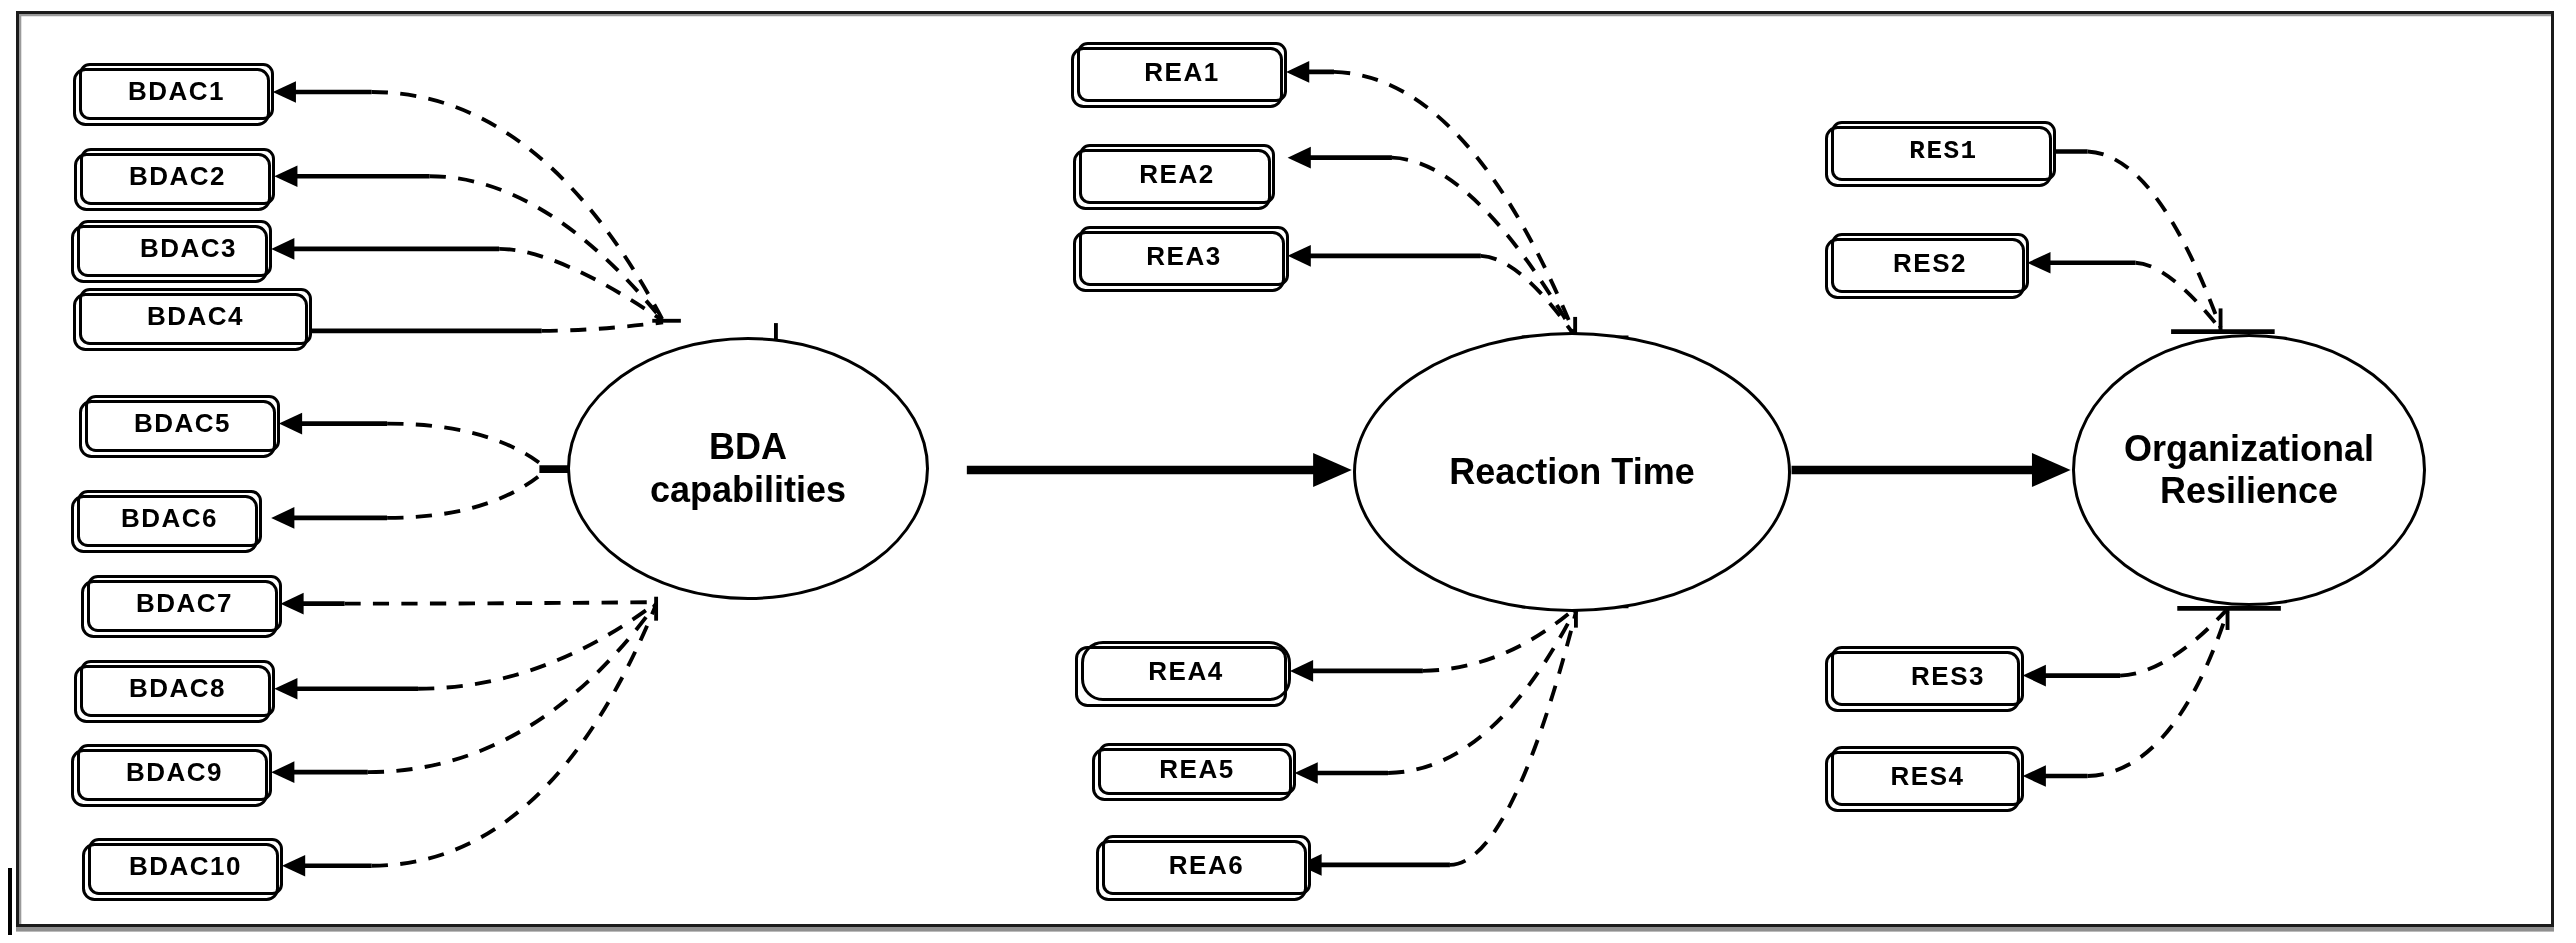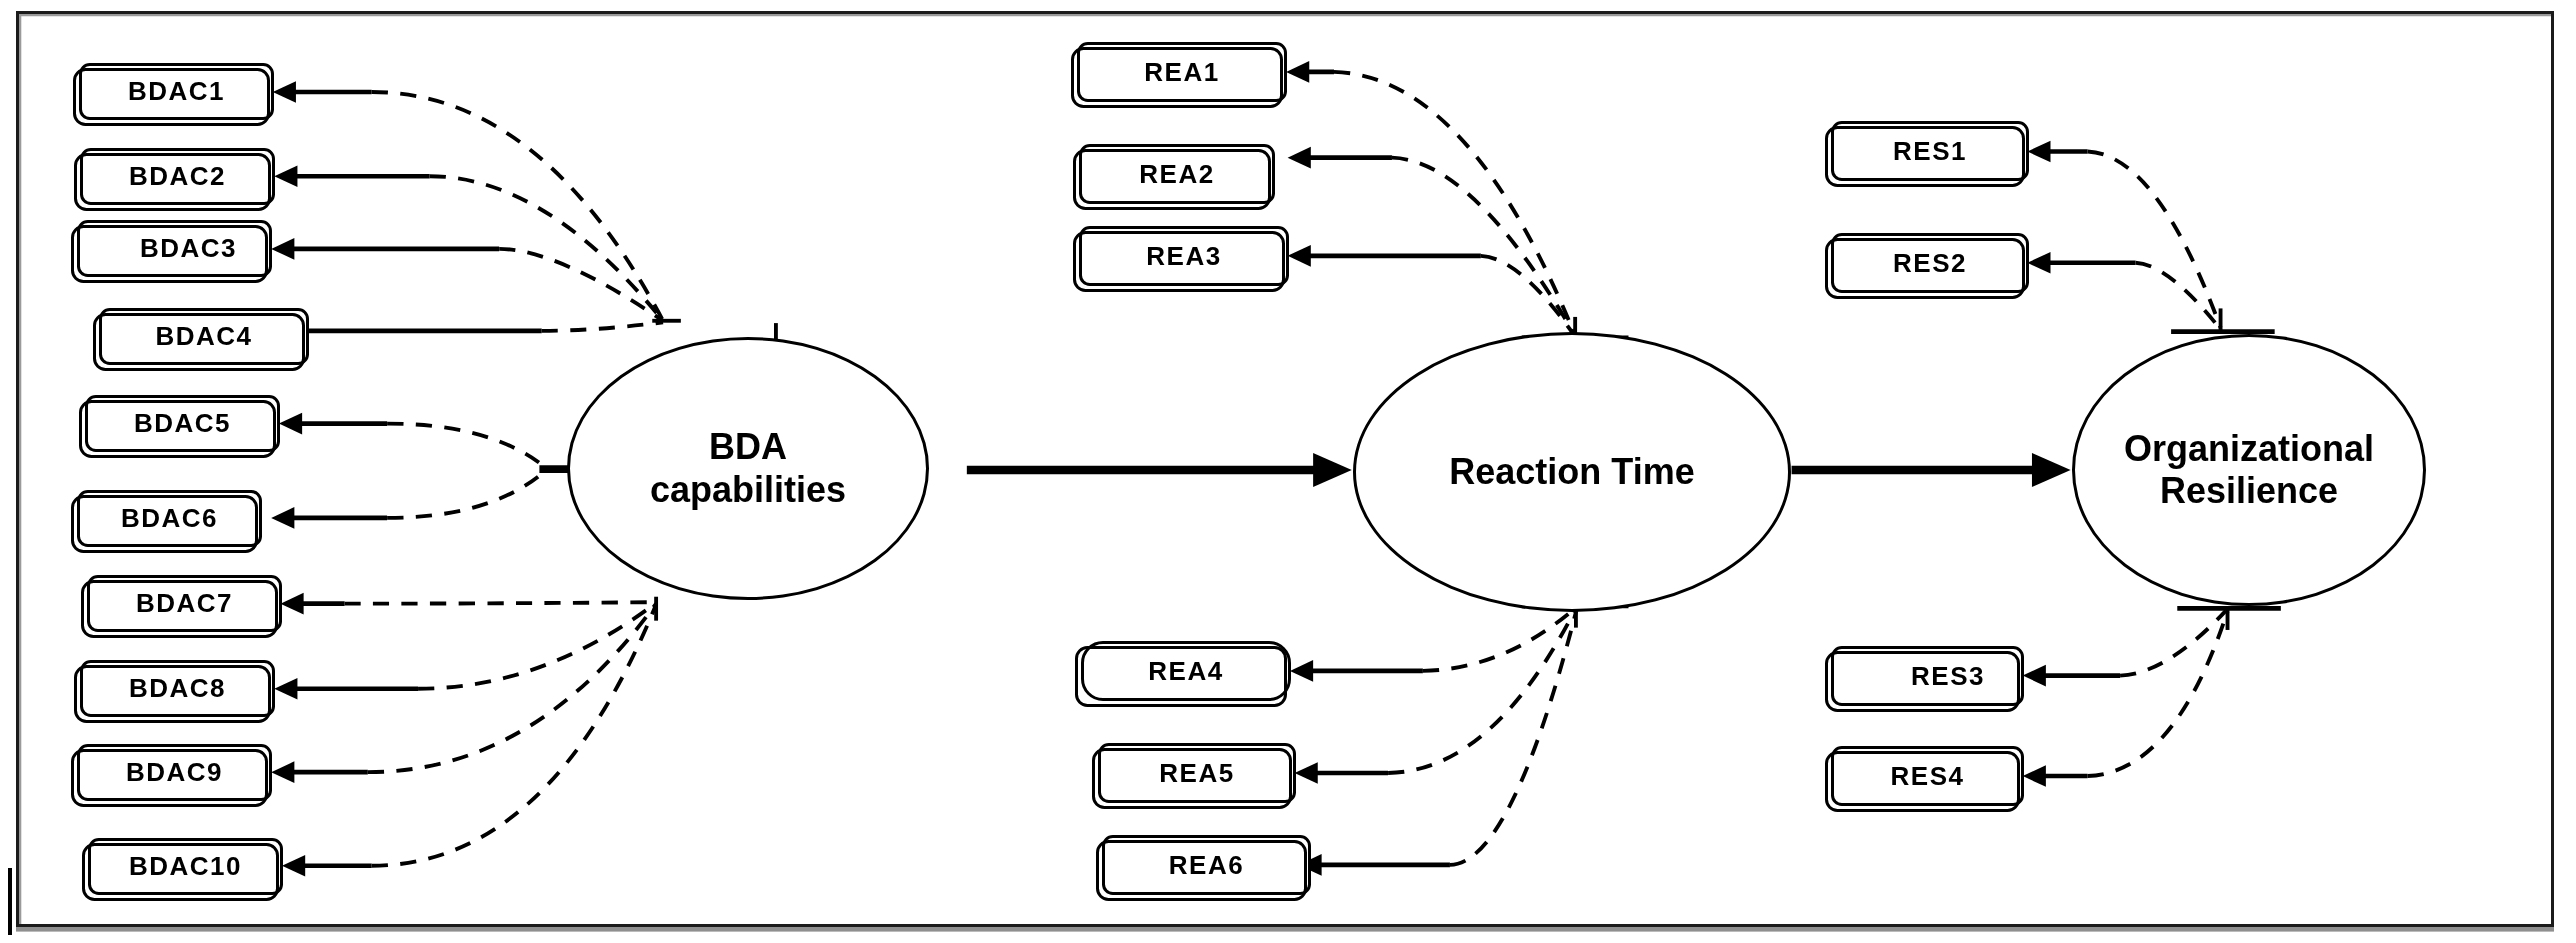--- a/index.html
+++ b/index.html
@@ -167,34 +167,34 @@
     <span>Reaction Time</span>
   </div>
   <div class="latent" style="left:2072px;top:334px;width:354px;height:272px;">
     <span>Organizational</span>
     <span>Resilience</span>
   </div>
 
   <div class="ind-box" style="left:79px;top:63px;width:195px;height:57px;">BDAC1</div>
   <div class="ind-box" style="left:80px;top:148px;width:195px;height:57px;">BDAC2</div>
   <div class="ind-box" style="left:77px;top:220px;width:195px;height:57px;padding-left:28px;">BDAC3</div>
-  <div class="ind-box" style="left:79px;top:308px;width:210px;height:57px;margin-left:20px;">BDAC4</div>
+  <div class="ind-box" style="left:79px;top:288px;width:233px;height:57px;">BDAC4</div>
   <div class="ind-box" style="left:85px;top:395px;width:195px;height:57px;">BDAC5</div>
   <div class="ind-box" style="left:77px;top:490px;width:185px;height:57px;text-align:center;">BDAC6</div>
   <div class="ind-box" style="left:87px;top:575px;width:195px;height:57px;">BDAC7</div>
   <div class="ind-box" style="left:80px;top:660px;width:195px;height:57px;">BDAC8</div>
   <div class="ind-box" style="left:77px;top:744px;width:195px;height:57px;">BDAC9</div>
   <div class="ind-box" style="left:88px;top:838px;width:195px;height:57px;">BDAC10</div>
 
   <div class="ind-box" style="left:1077px;top:42px;width:210px;height:60px;">REA1</div>
   <div class="ind-box" style="left:1079px;top:144px;width:196px;height:60px;">REA2</div>
   <div class="ind-box" style="left:1079px;top:226px;width:210px;height:60px;">REA3</div>
   <div class="ind-box" style="left:1081px;top:641px;width:210px;height:60px;border-radius:22px;">REA4</div>
-  <div class="ind-box" style="left:1098px;top:743px;width:198px;height:60px;">REA5</div>
+  <div class="ind-box" style="left:1098px;top:743px;width:198px;height:52px;">REA5</div>
   <div class="ind-box" style="left:1102px;top:835px;width:209px;height:60px;">REA6</div>
 
-  <div class="ind-box" style="left:1831px;top:121px;width:198px;height:60px;">RES1</div>
+  <div class="ind-box" style="left:1831px;top:121px;width:225px;height:60px;font-family:Liberation Mono, monospace;">RES1</div>
   <div class="ind-box" style="left:1831px;top:233px;width:198px;height:60px;">RES2</div>
   <div class="ind-box" style="left:1831px;top:646px;width:193px;height:60px;padding-left:41px;">RES3</div>
   <div class="ind-box" style="left:1831px;top:746px;width:193px;height:60px;">RES4</div>
 
 </div>
 
 
 </body></html>

